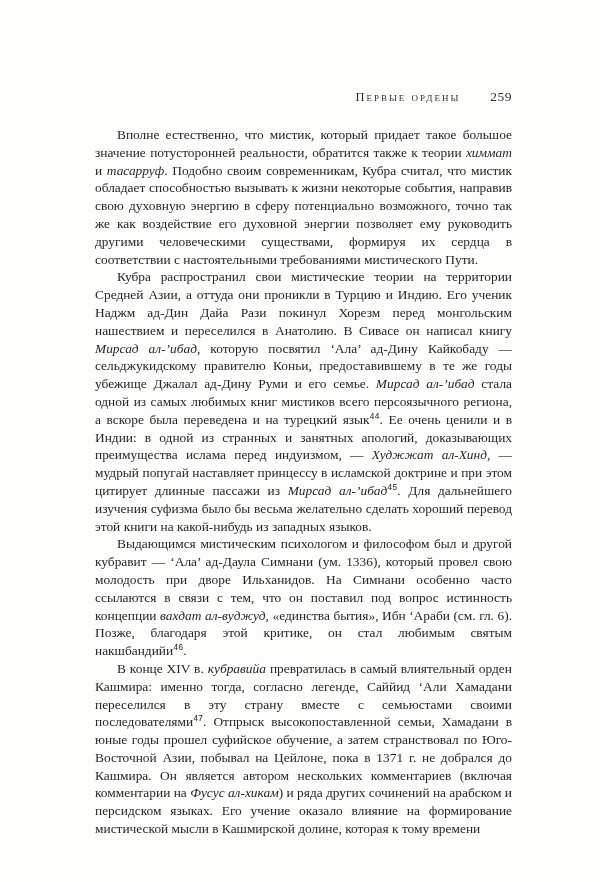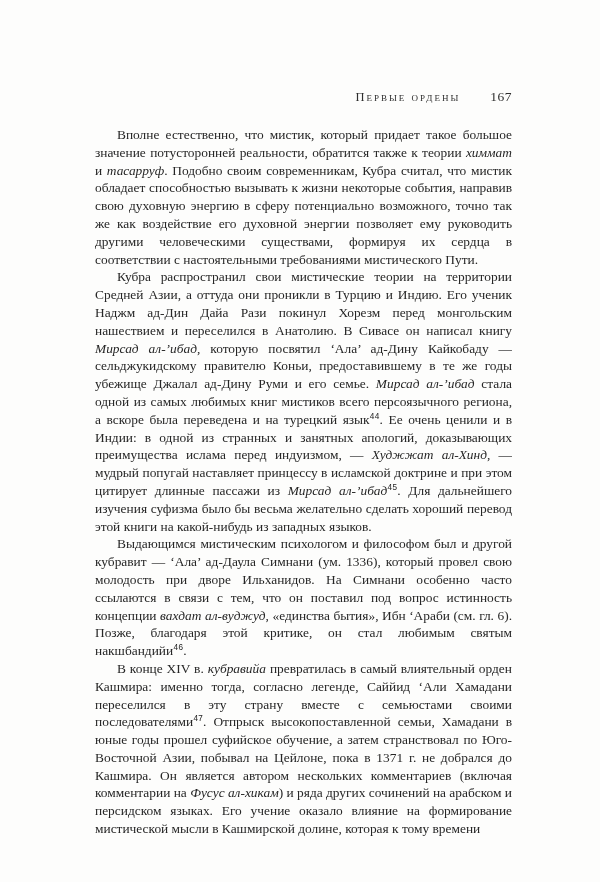--- a/index.html
+++ b/index.html
@@ -50,21 +50,21 @@
     vertical-align: super;
     font-family: Liberation Mono, monospace;
   }
 </style>
 </head>
 <body>
 
 <div class="page">
   <div class="running-head">
     <span class="running-title">Первые ордены</span>
-    <span class="page-num">167</span>
+    <span class="page-num">259</span>
   </div>
   <div class="body-text">
       <p class="para"><span>Вполне естественно, что мистик, который придает такое большое значение потусторонней реальности, обратится также к теории </span><em>химмат</em><span> и </span><em>тасарруф</em><span>. Подобно своим современникам, Кубра считал, что мистик обладает способностью вызывать к жизни некоторые события, направив свою духовную энергию в сферу потенциально возможного, точно так же как воздействие его духовной энергии позволяет ему руководить другими человеческими существами, формируя их сердца в соответствии с настоятельными требованиями мистического Пути.</span></p>
       <p class="para"><span>Кубра распространил свои мистические теории на территории Средней Азии, а оттуда они проникли в Турцию и Индию. Его ученик Наджм ад-Дин Дайа Рази покинул Хорезм перед монгольским нашествием и переселился в Анатолию. В Сивасе он написал книгу </span><em>Мирсад ал-’ибад</em><span>, которую посвятил ‘Ала’ ад-Дину Кайкобаду — сельджукидскому правителю Коньи, предоставившему в те же годы убежище Джалал ад-Дину Руми и его семье. </span><em>Мирсад ал-’ибад</em><span> стала одной из самых любимых книг мистиков всего персоязычного региона, а вскоре была переведена и на турецкий язык</span><sup>44</sup><span>. Ее очень ценили и в Индии: в одной из странных и занятных апологий, доказывающих преимущества ислама перед индуизмом, — </span><em>Худжжат ал-Хинд</em><span>, — мудрый попугай наставляет принцессу в исламской доктрине и при этом цитирует длинные пассажи из </span><em>Мирсад ал-’ибад</em><sup>45</sup><span>. Для дальнейшего изучения суфизма было бы весьма желательно сделать хороший перевод этой книги на какой-нибудь из западных языков.</span></p>
       <p class="para"><span>Выдающимся мистическим психологом и философом был и другой кубравит — ‘Ала’ ад-Даула Симнани (ум. 1336), который провел свою молодость при дворе Ильханидов. На Симнани особенно часто ссылаются в связи с тем, что он поставил под вопрос истинность концепции </span><em>вахдат ал-вуджуд</em><span>, «единства бытия», Ибн ‘Араби (см. гл. 6). Позже, благодаря этой критике, он стал любимым святым накшбандийи</span><sup>46</sup><span>.</span></p>
       <p class="para"><span>В конце XIV в. </span><em>кубравийа</em><span> превратилась в самый влиятельный орден Кашмира: именно тогда, согласно легенде, Саййид ‘Али Хамадани переселился в эту страну вместе с семьюстами своими последователями</span><sup>47</sup><span>. Отпрыск высокопоставленной семьи, Хамадани в юные годы прошел суфийское обучение, а затем странствовал по Юго-Восточной Азии, побывал на Цейлоне, пока в 1371 г. не добрался до Кашмира. Он является автором нескольких комментариев (включая комментарии на </span><em>Фусус ал-хикам</em><span>) и ряда других сочинений на арабском и персидском языках. Его учение оказало влияние на формирование мистической мысли в Кашмирской долине, которая к тому времени</span></p>
     </div>
 </div>
 
 </body></html>

